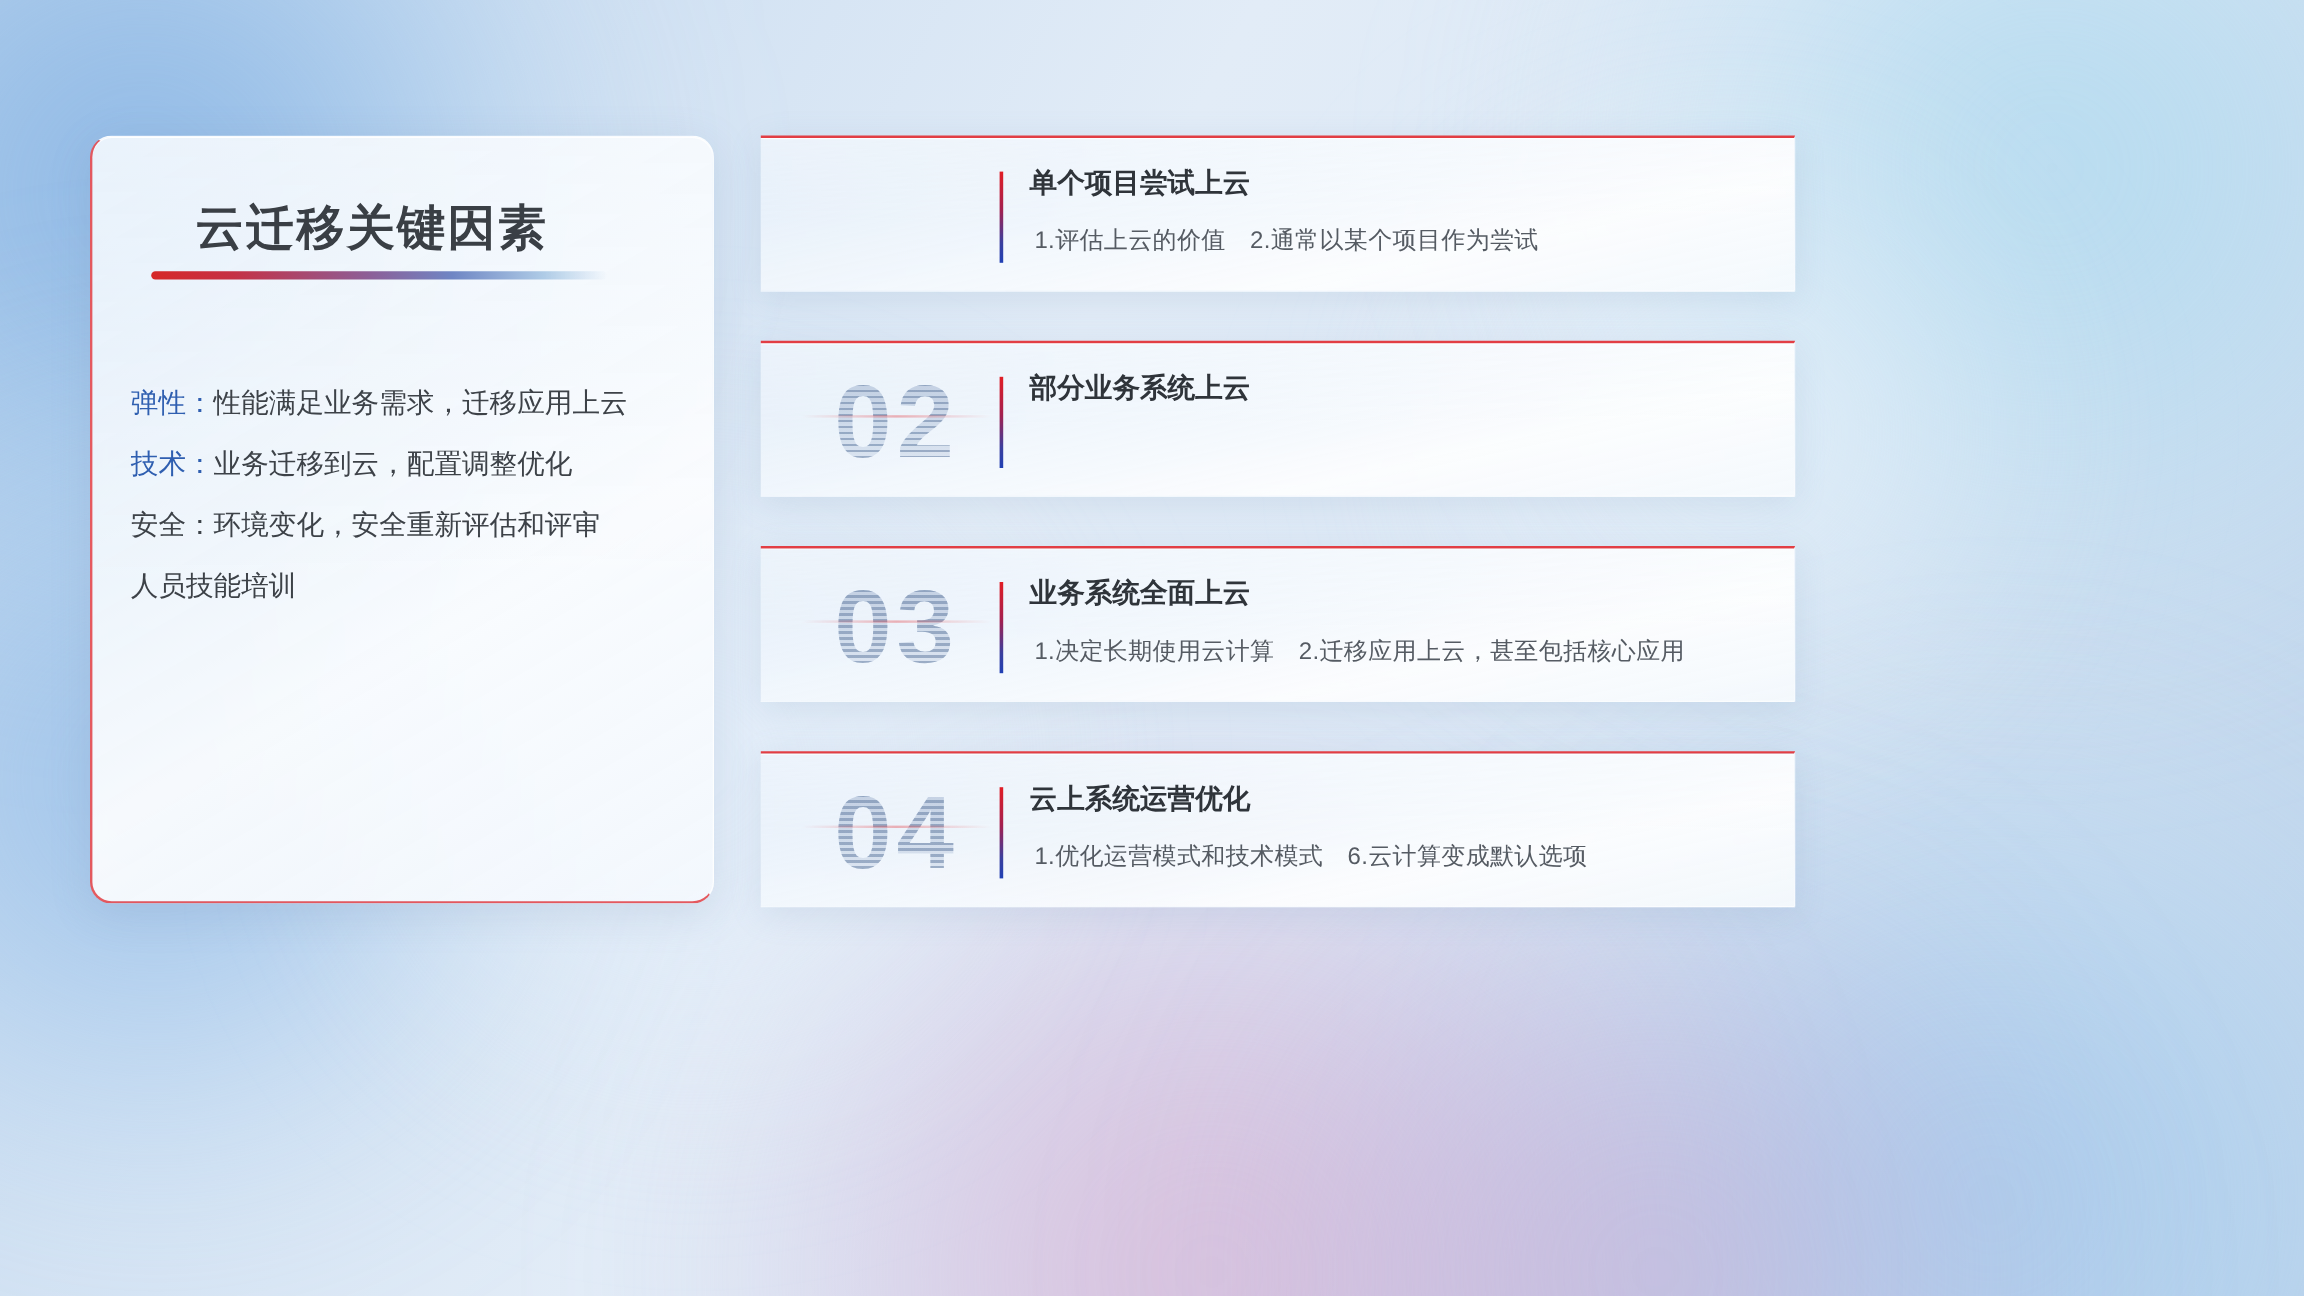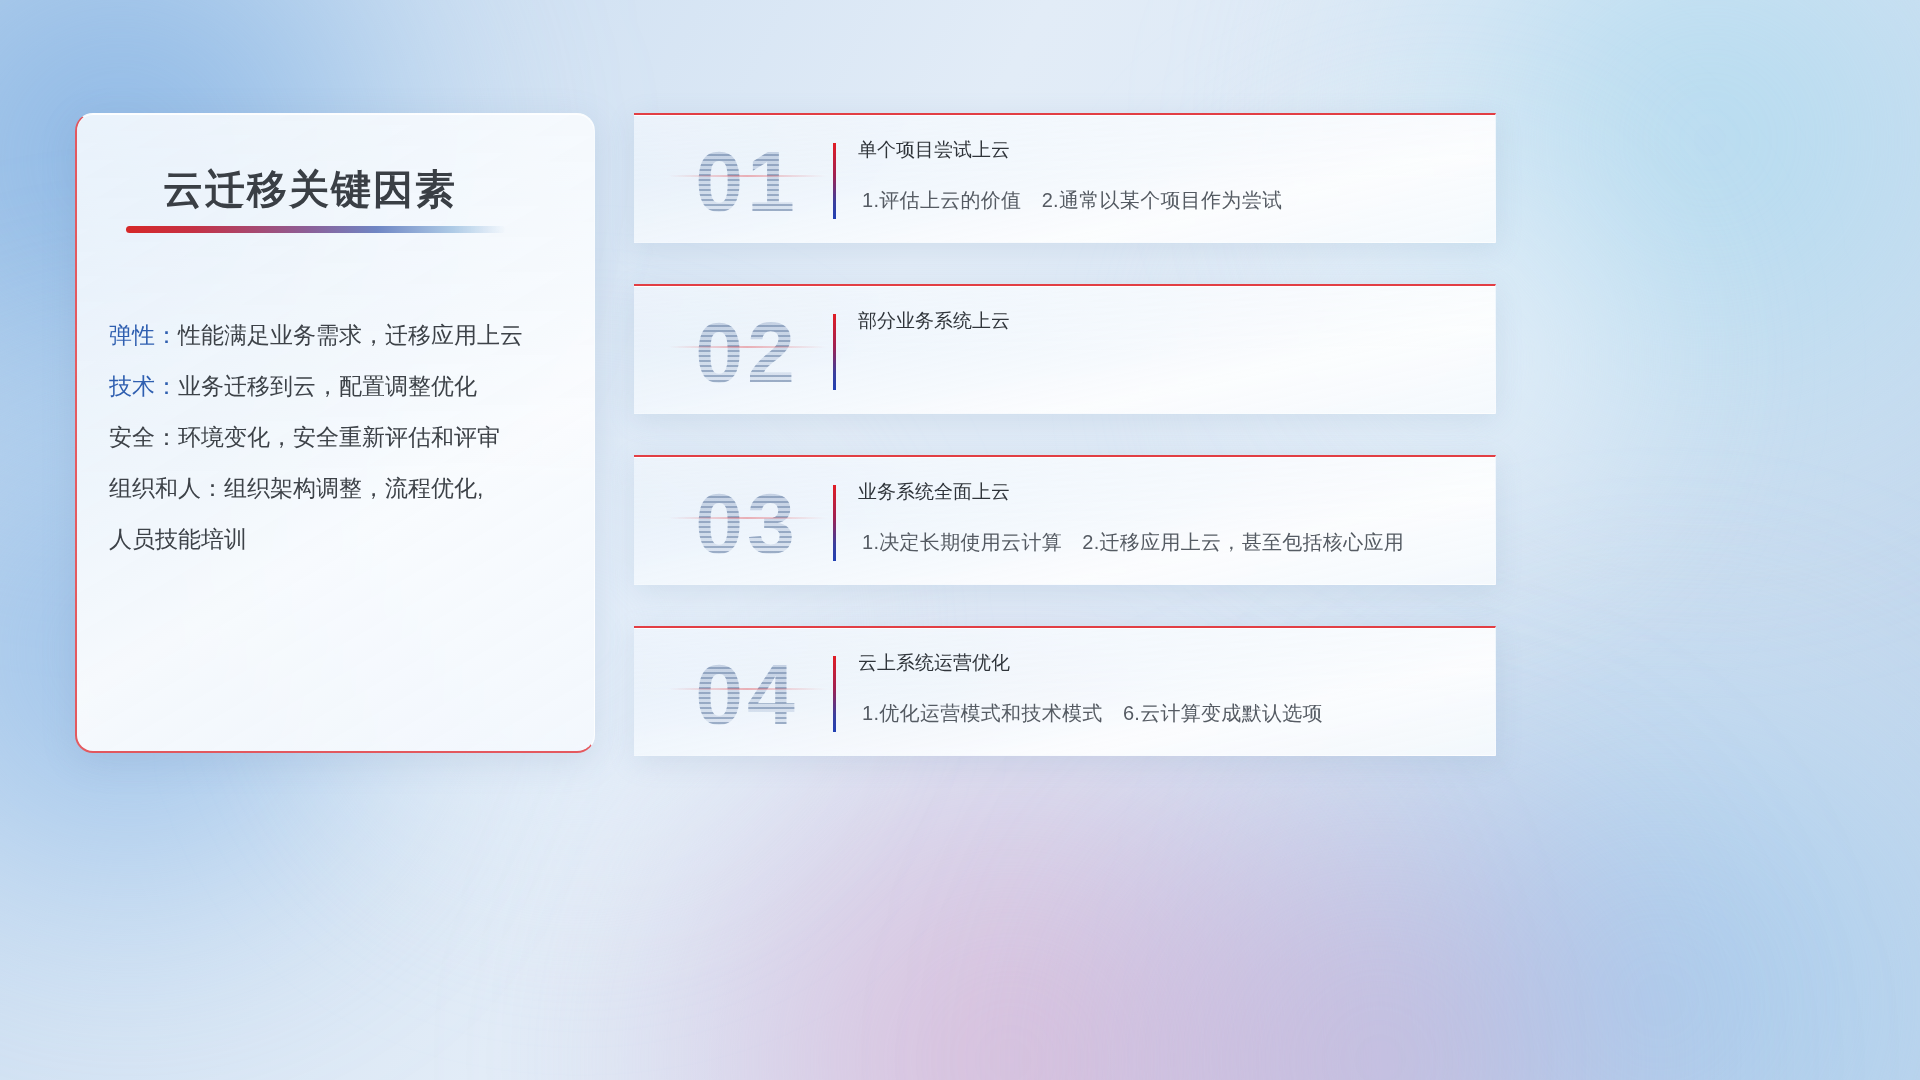--- a/index.html
+++ b/index.html
@@ -109,21 +109,21 @@
   .card .num::after{
     content:""; position:absolute; left:6px; right:6px; top:46px; height:2px;
     background:linear-gradient(90deg,rgba(226,62,68,0),rgba(226,62,68,.38),rgba(226,62,68,0));
   }
   .card .divider{
     position:absolute; left:199px; top:28px; width:3px; height:76px;
     background:linear-gradient(180deg,#e11d25 0%,#a3204f 42%,#3a3f9e 78%,#2040b4 100%);
   }
   .card .ctitle{
     position:absolute; left:224px; top:22px;
-    font-size:19px; font-weight:normal; color:#2f343a; white-space:nowrap;
+    font-size:23px; font-weight:bold; color:#2f343a; white-space:nowrap;
   }
   .card .csub{
     position:absolute; left:228px; top:72px;
     font-size:20px; color:#555b63; white-space:nowrap; letter-spacing:.3px;
   }
 </style>
 </head>
 <body>
 
 <div id="bg">
@@ -152,36 +152,32 @@
       </div>
 
       <div class="factor-line">
         <span class="lbl accent">技术：</span><span>业务迁移到云，配置调整优化</span>
       </div>
 
       <div class="factor-line">
         <span class="lbl">安全：</span><span>环境变化，安全重新评估和评审</span>
       </div>
 
-      <div class="factor-line">
-        <span class="lbl">组织和人：</span><span>组织架构调整，流程优化,</span>
-      </div>
 
       <div class="factor-line">
         <span class="lbl"></span><span>人员技能培训</span>
       </div>
 
     </div>
   </section>
 
   <section id="cards">
 
     <article class="card">
       <div class="gloss"></div>
-      <div class="num">01</div>
       <div class="divider"></div>
       <div class="ctitle">单个项目尝试上云</div>
       <div class="csub">1.评估上云的价值　2.通常以某个项目作为尝试</div>
     </article>
 
     <article class="card">
       <div class="gloss"></div>
       <div class="num">02</div>
       <div class="divider"></div>
       <div class="ctitle">部分业务系统上云</div>

